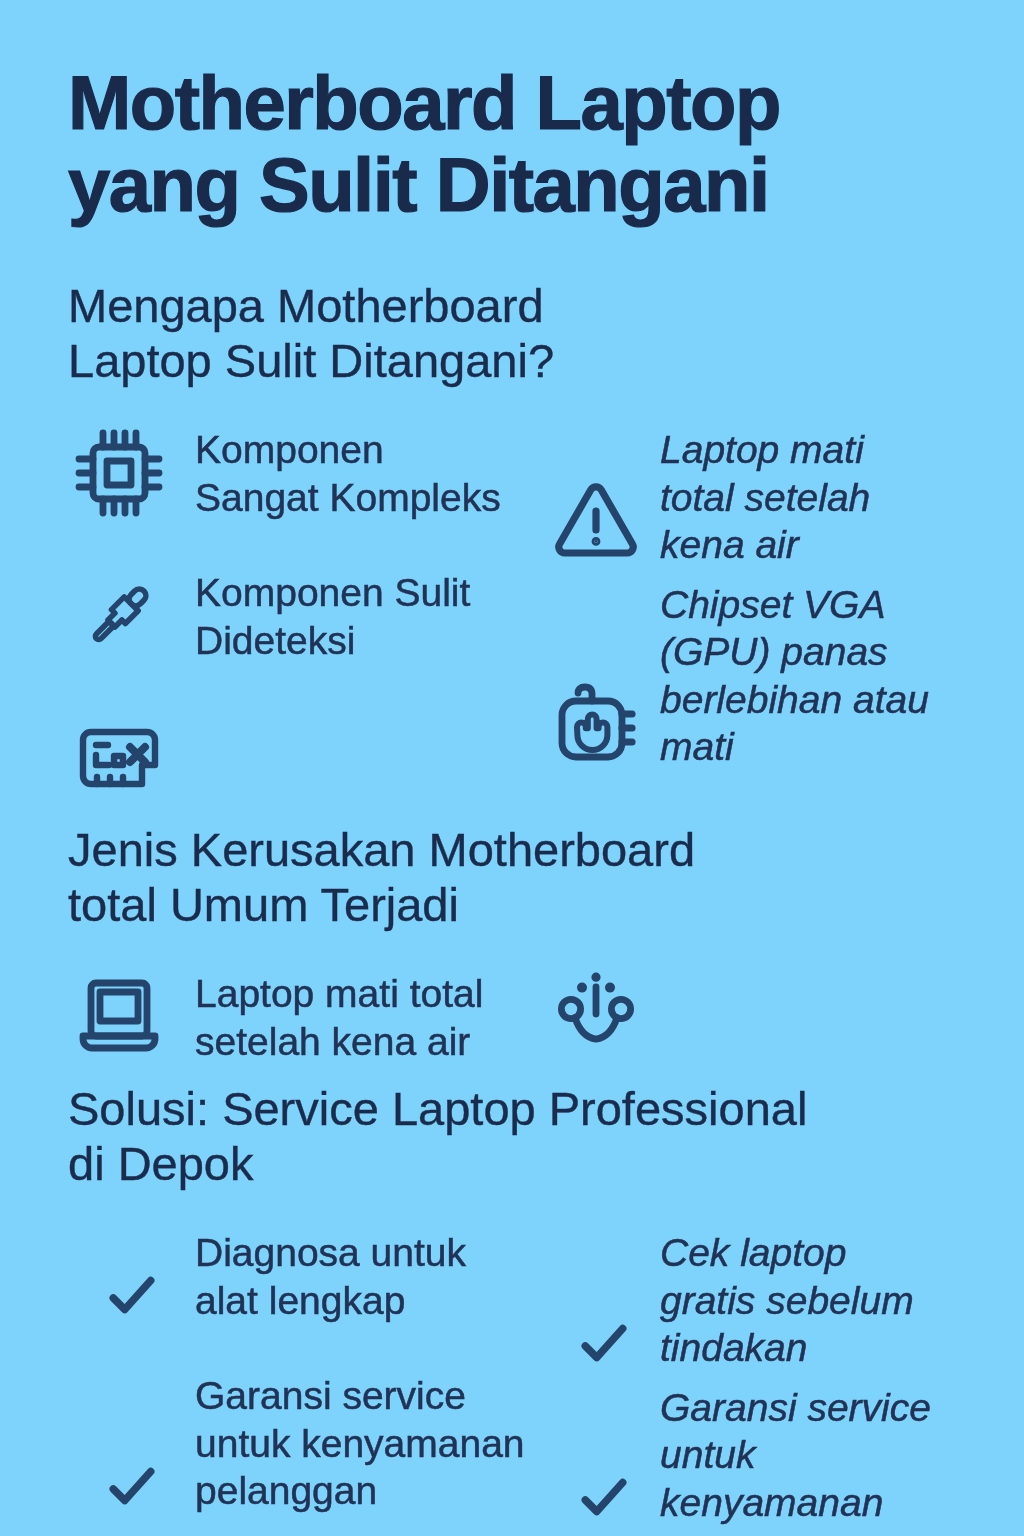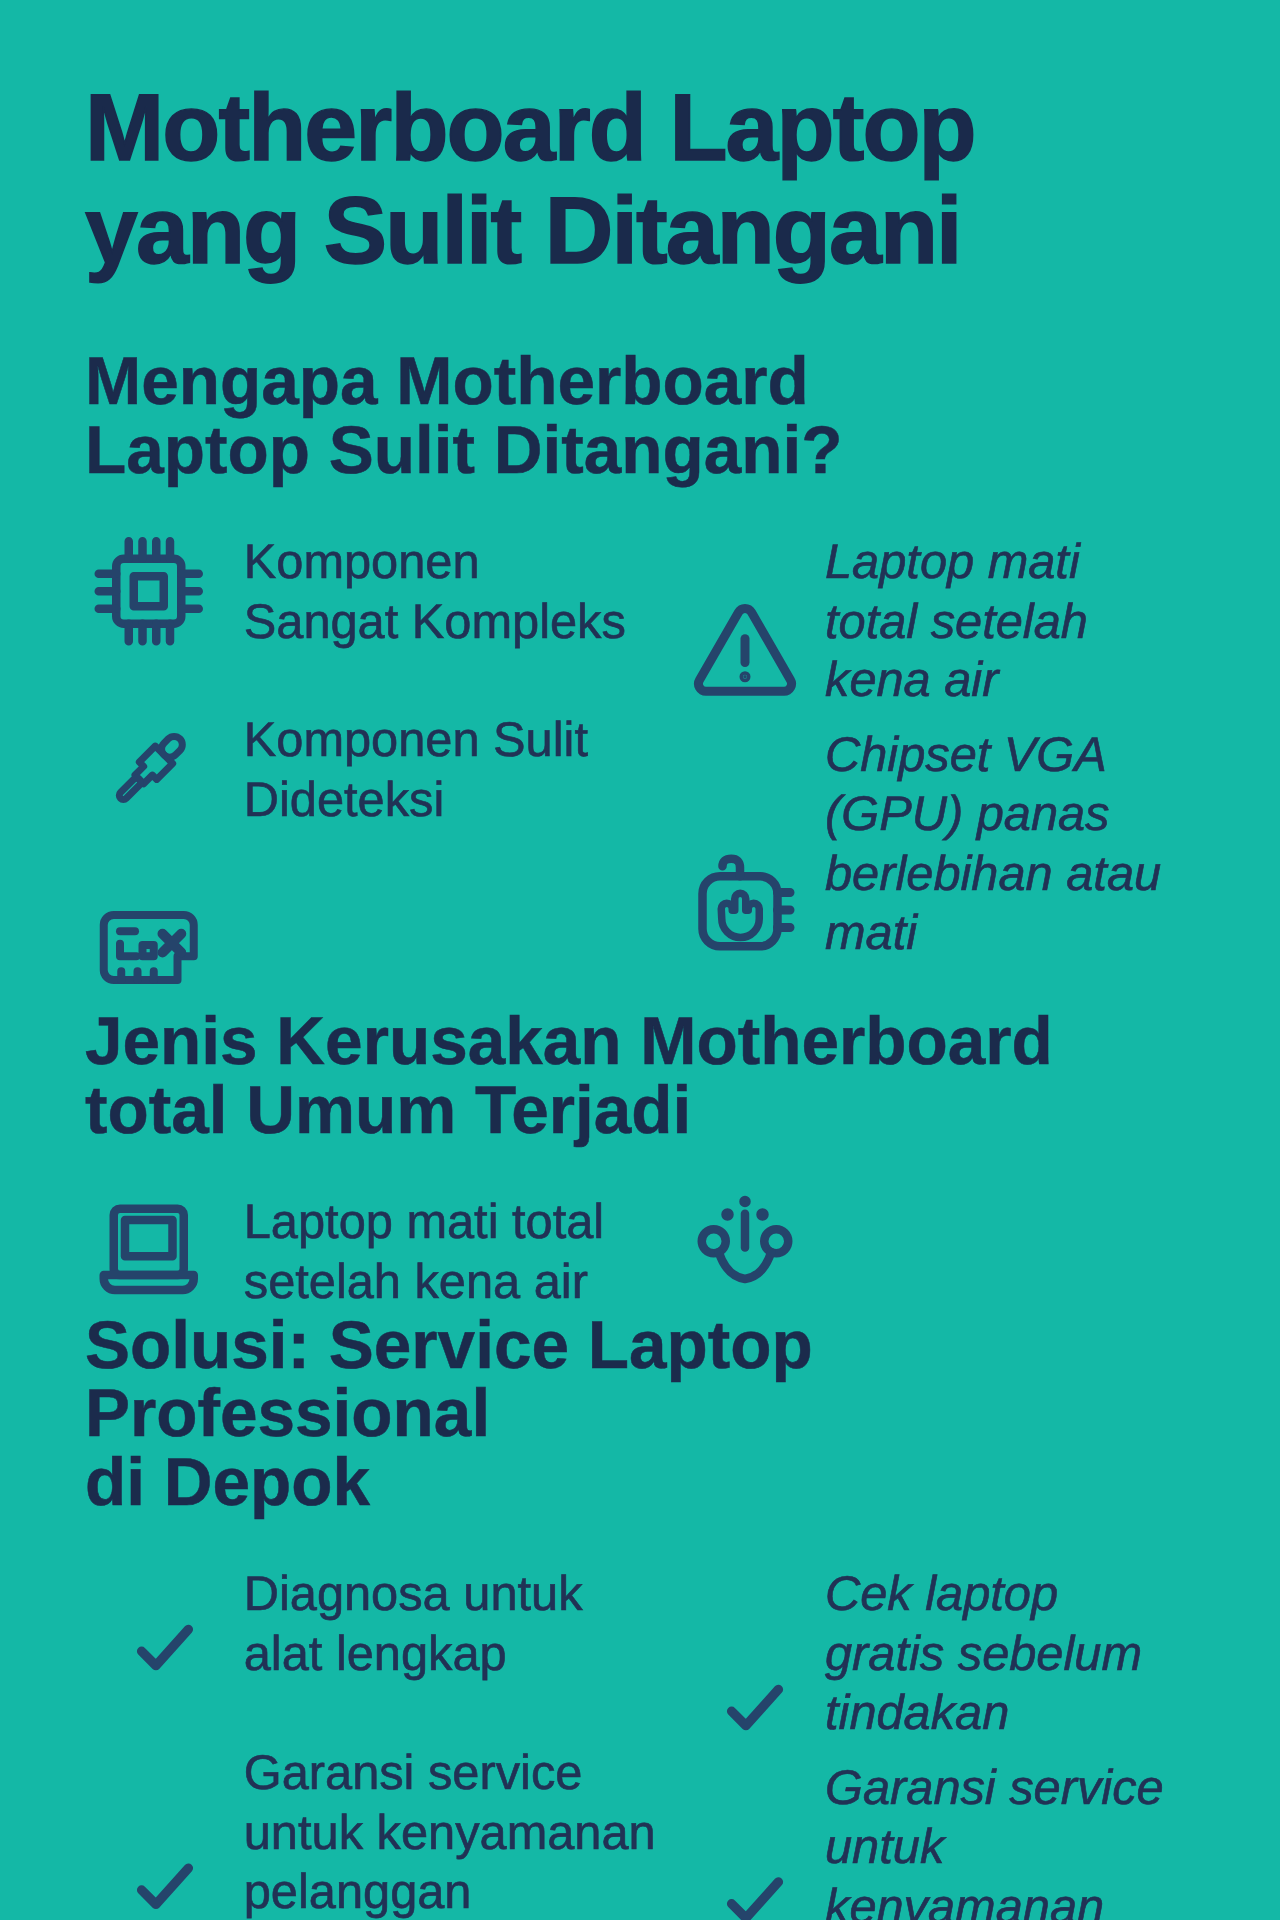--- a/index.html
+++ b/index.html
@@ -1,41 +1,41 @@
 <!DOCTYPE html>
 <html><head>
 <meta charset="utf-8">
 <style>
   html,body { margin:0; padding:0; background:#e8e2d6; }
   .canvas {
     position:relative;
     width:1024px; height:1536px;
     margin:0 auto;
-    background:#14b8a6;
+    background:#7dd3fc;
     font-family:"Liberation Sans", sans-serif;
     color:#1e2e50;
     overflow:hidden;
     box-sizing:border-box;
     padding:48px 60px 0 68px;
   }
   h1.title {
     margin:14px 0 52px 0;
     font-size:76px;
     line-height:82px;
     font-weight:700;
     letter-spacing:-1.5px;
     color:#1a2a4b;
     -webkit-text-stroke:1.2px #1a2a4b;
     white-space:pre-line;
   }
   h2.section-heading {
-    margin:0 0 36px 0;
-    font-size:54px;
+    margin:16px 0 36px 0;
+    font-size:47px;
     line-height:55px;
-    font-weight:700;
+    font-weight:400;
     color:#1b2b4c;
     -webkit-text-stroke:0.4px #1b2b4c;
     white-space:pre-line;
   }
   .cols { display:flex; }
   .col-left { width:480px; flex:none; }
   .col-right { flex:1;font-style:italic; }
   .item { display:flex; align-items:flex-end; }
   .col-left .item { margin-bottom:46px; }
   .col-right .item { margin-bottom:10px; }

